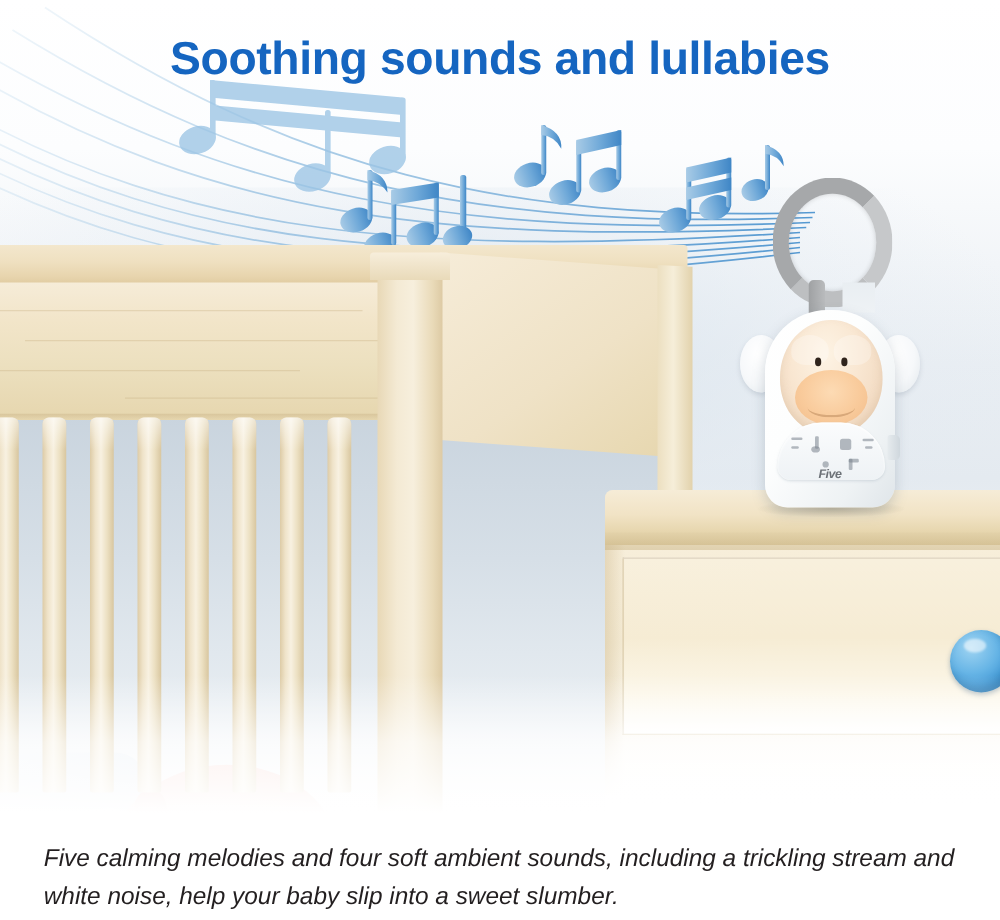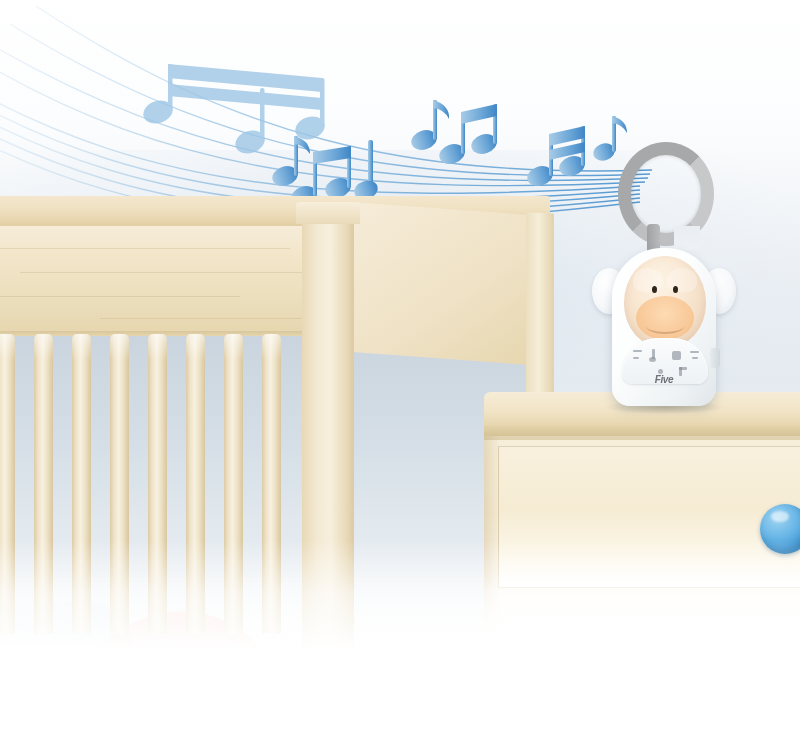--- a/index.html
+++ b/index.html
@@ -595,15 +595,17 @@
         <div class="dev-btn" style="left:57px; top:29px; width:8px;  height:3px;"></div>
       </div>
 
       <div class="dev-side-btn"></div>
       <div class="dev-logo">Five</div>
     </div>
 
     <div class="photo-fade"></div>
   </div>
 
-
+  <div id="headline">Soothing sounds and lullabies</div>
+
+  <div id="caption">Five calming melodies and four soft ambient sounds, including a trickling stream and white noise, help your baby slip into a sweet slumber.</div>
 
 </div>
 
 </body></html>

